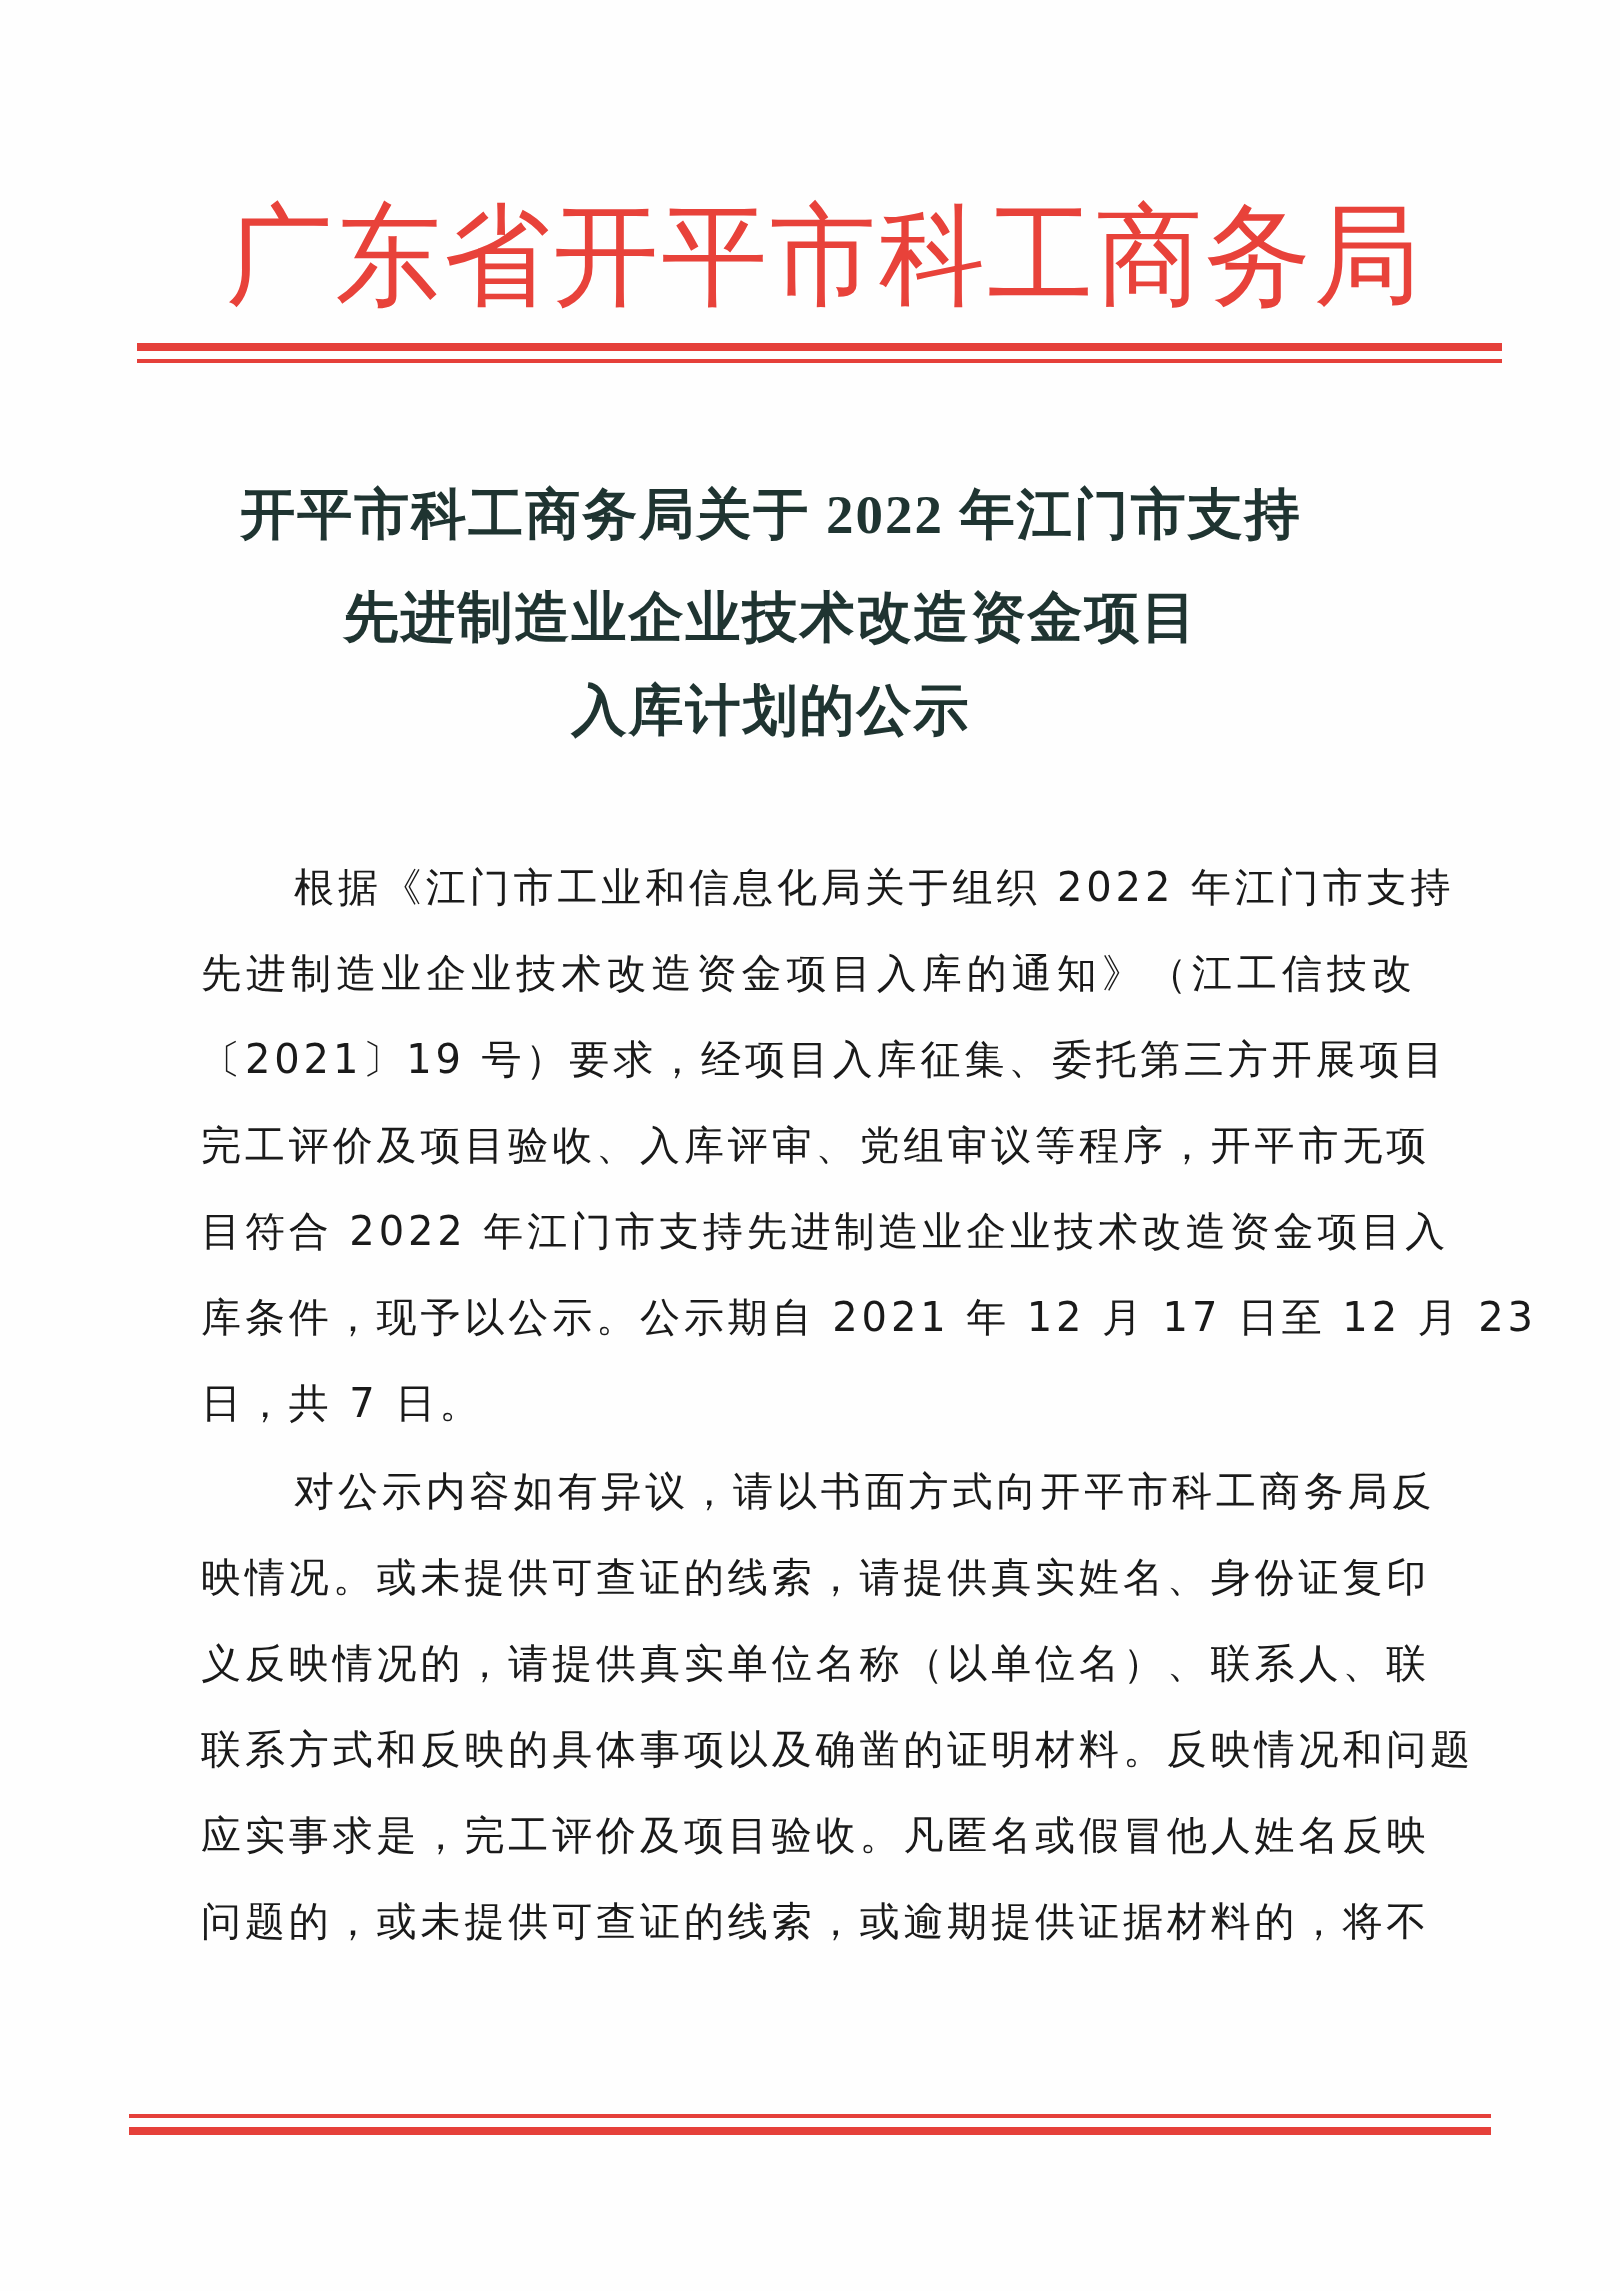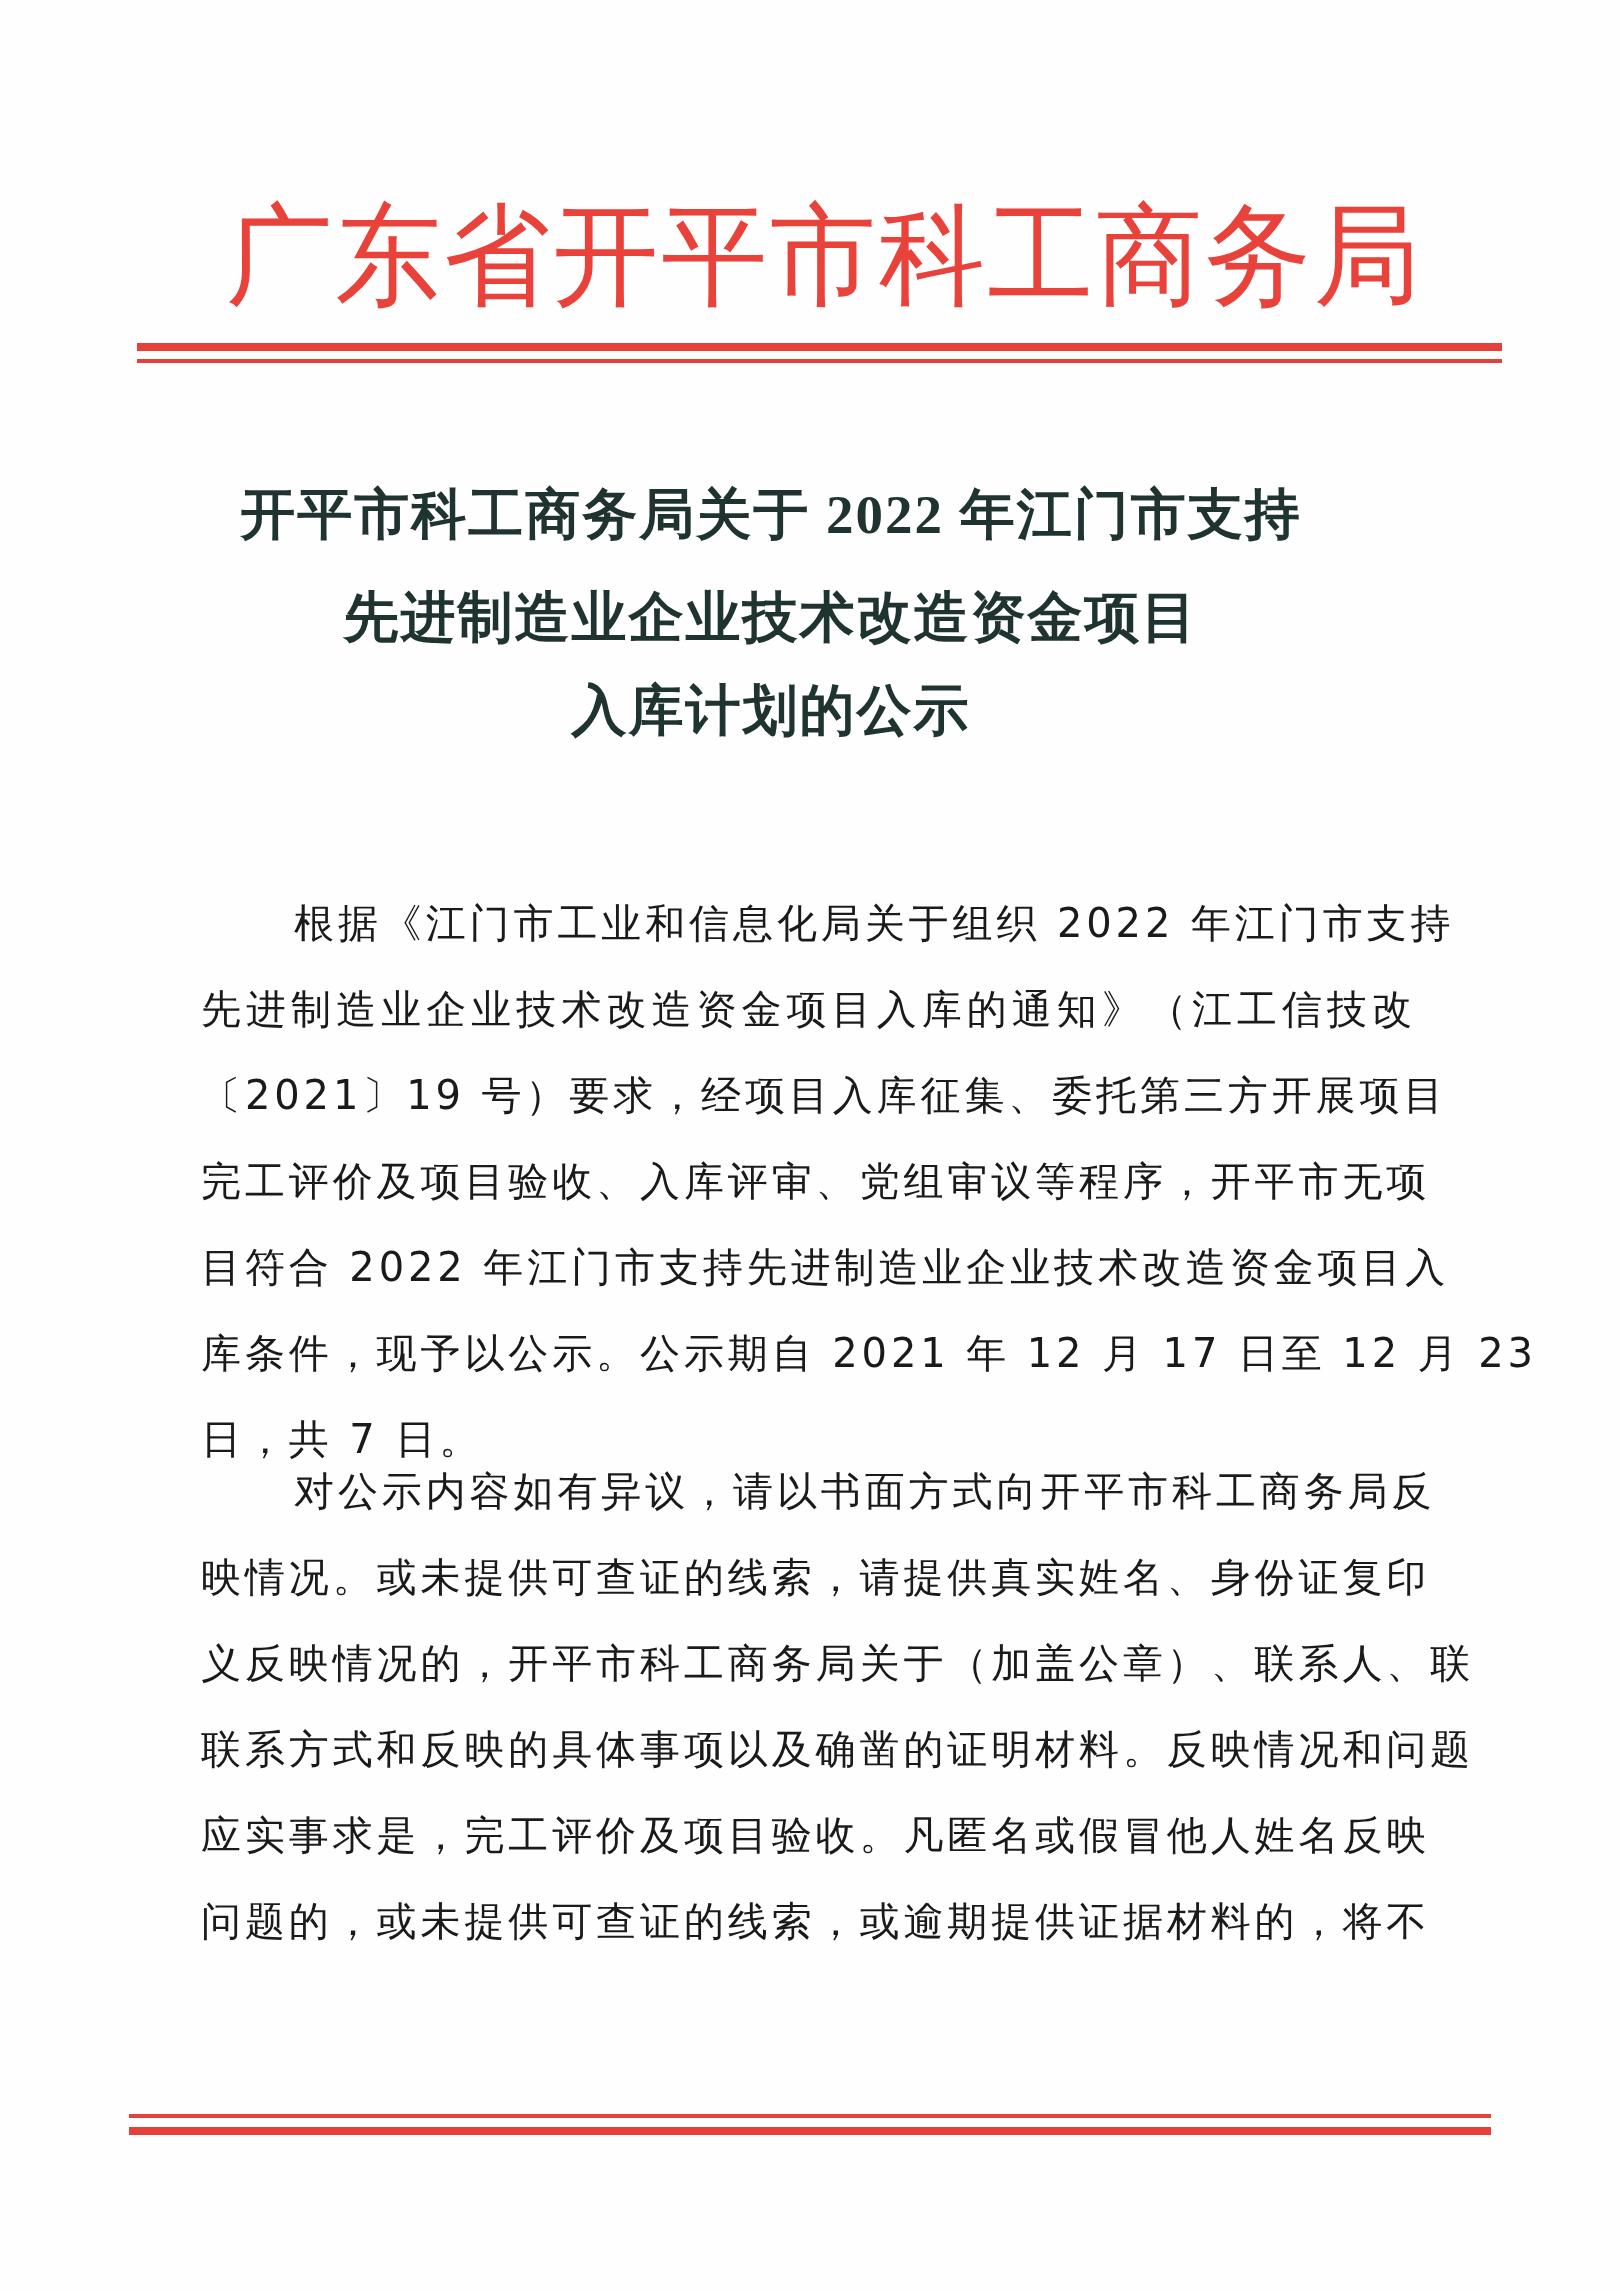--- a/index.html
+++ b/index.html
@@ -79,21 +79,21 @@
       white-space: nowrap;
       text-align: justify;
       text-align-last: justify;
     }
     .body-text .line.last {
       text-align-last: left;
     }
     .body-text .line.indent {
       padding-left: 93px;
     }
-    .p1 { top: 880px; }
+    .p1 { top: 844px; }
     .p2 { top: 1448px; }
   </style>
 </head>
 <body>
 
 <div class="letterhead">
   <span class="ch">广</span>
   <span class="ch">东</span>
   <span class="ch">省</span>
   <span class="ch">开</span>
@@ -119,21 +119,21 @@
   <span class="line">〔2021〕19 号）要求，经项目入库征集、委托第三方开展项目</span>
   <span class="line">完工评价及项目验收、入库评审、党组审议等程序，开平市无项</span>
   <span class="line">目符合 2022 年江门市支持先进制造业企业技术改造资金项目入</span>
   <span class="line">库条件，现予以公示。公示期自 2021 年 12 月 17 日至 12 月 23</span>
   <span class="line last">日，共 7 日。</span>
 </div>
 
 <div class="body-text p2">
   <span class="line indent">对公示内容如有异议，请以书面方式向开平市科工商务局反</span>
   <span class="line">映情况。或未提供可查证的线索，请提供真实姓名、身份证复印</span>
-  <span class="line">义反映情况的，开平市科工商务局关于（加盖公章）、联系人、联</span>
+  <span class="line">义反映情况的，请提供真实单位名称（以单位名）、联系人、联</span>
   <span class="line">联系方式和反映的具体事项以及确凿的证明材料。反映情况和问题</span>
   <span class="line">应实事求是，完工评价及项目验收。凡匿名或假冒他人姓名反映</span>
   <span class="line">问题的，或未提供可查证的线索，或逾期提供证据材料的，将不</span>
 </div>
 
 <div class="rule bot-thin"></div>
 <div class="rule bot-thick"></div>
 
 
 </body></html>

